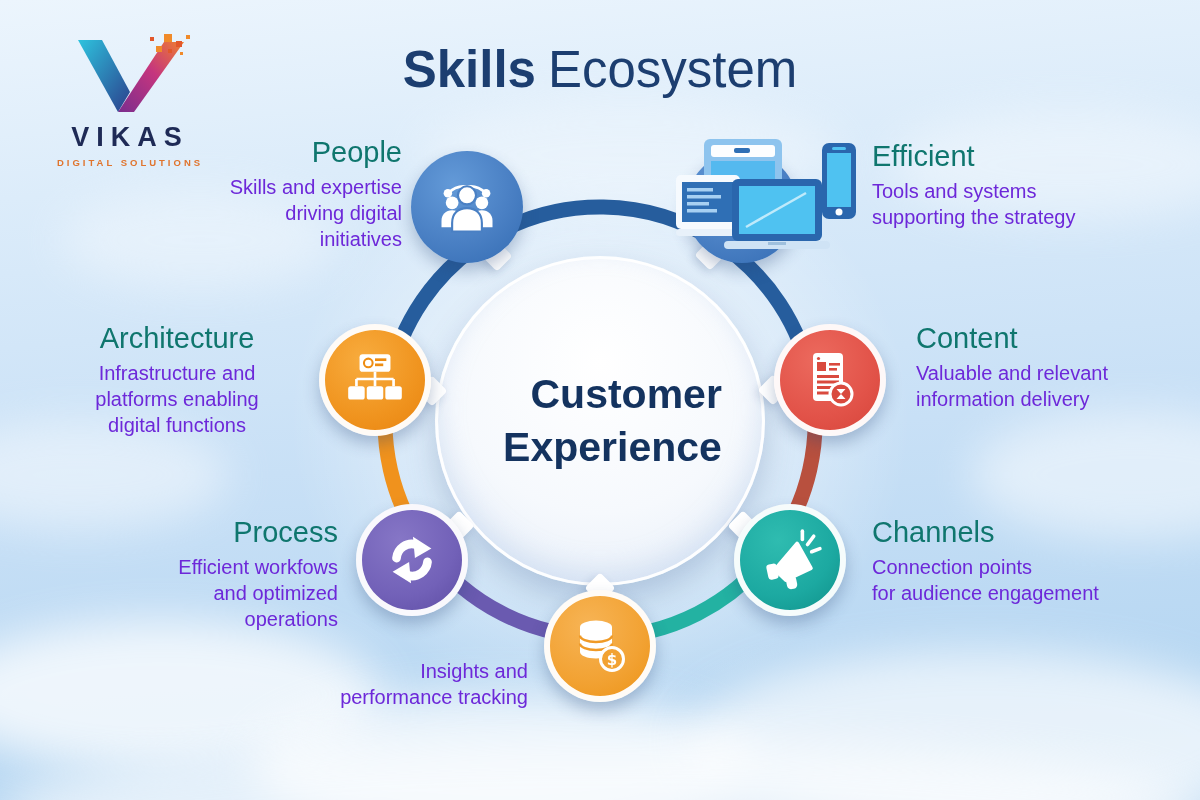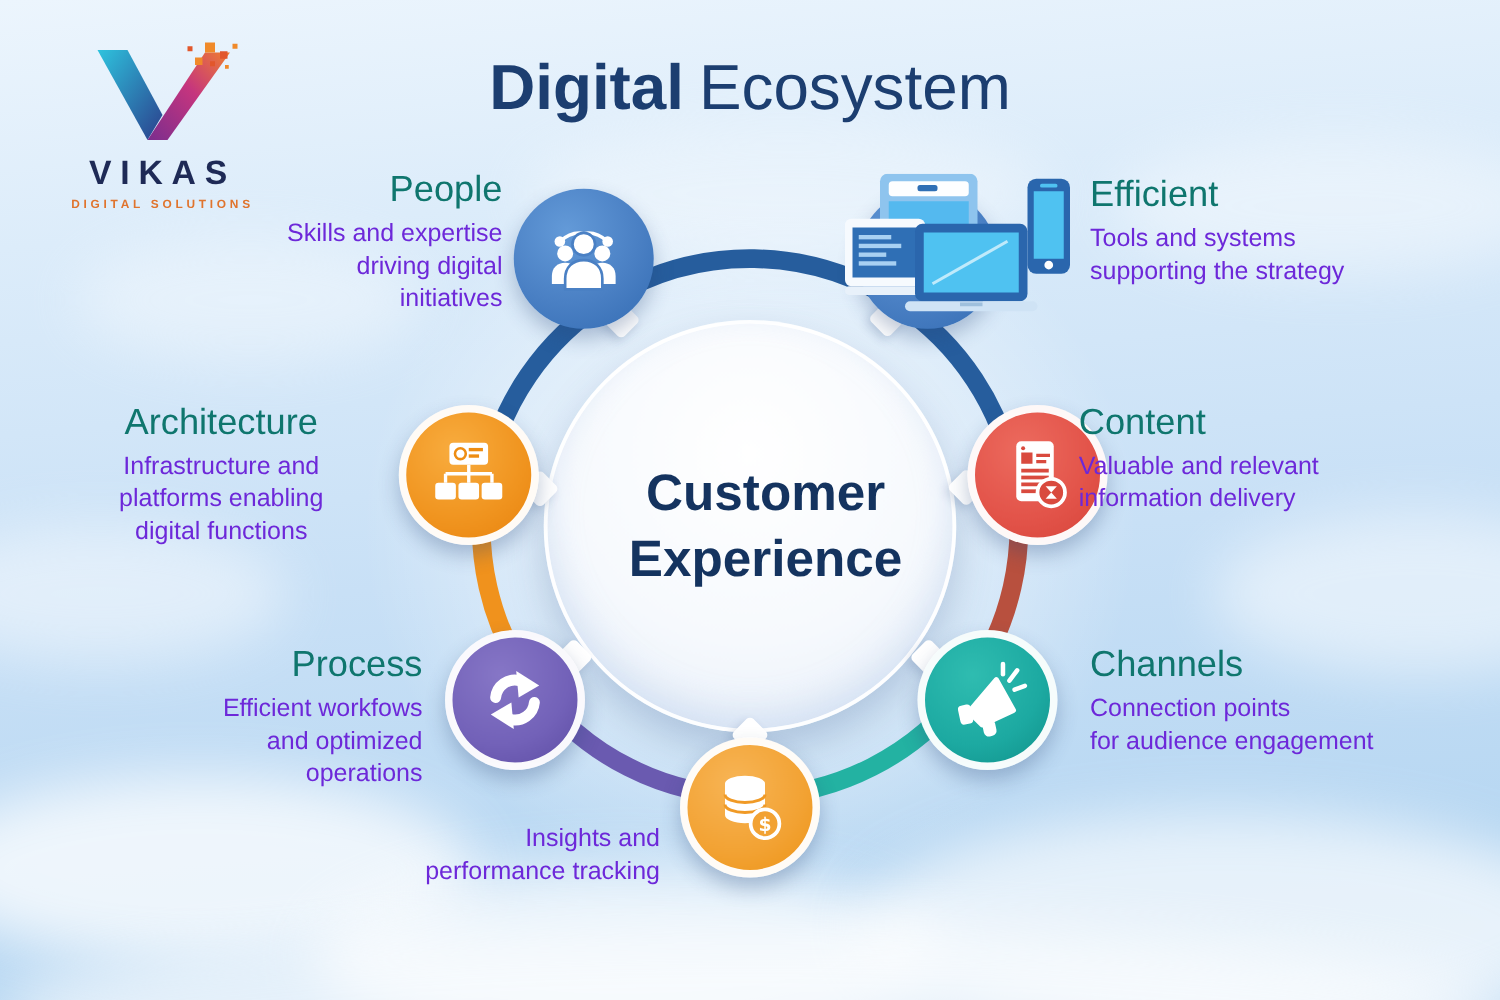--- a/index.html
+++ b/index.html
@@ -25,21 +25,21 @@
 
   
   .ring{position:absolute;left:0;top:0;z-index:1;}
 
   
   .center-circle{position:absolute;left:435px;top:256px;width:330px;height:330px;border-radius:50%;
     background:radial-gradient(circle at 50% 32%,#ffffff 0%,#f6f9fd 55%,#e3ecf8 100%);
     border:3px solid rgba(255,255,255,.9);box-sizing:border-box;
     box-shadow:0 14px 30px rgba(70,100,150,.28), inset 0 -12px 26px rgba(170,195,230,.35);
     display:flex;align-items:center;justify-content:center;z-index:2;}
-  .center-label{font-size:41px;font-weight:bold;color:#14335f;text-align:center;
+  .center-label{font-size:41px;font-weight:bold;color:#14335f;text-align:right;
     line-height:1.3;white-space:pre-line;margin-left:25px;}
 
   
   .node{position:absolute;width:112px;height:112px;border-radius:50%;box-sizing:border-box;
     display:flex;align-items:center;justify-content:center;z-index:3;
     box-shadow:0 8px 16px rgba(40,70,120,.30);}
   .rim{border:6px solid rgba(255,255,255,.96);}
   .node--people{left:411px;top:151px;
     background:radial-gradient(circle at 38% 30%,#639ad8 0%,#4a80c4 55%,#336bb2 100%);}
   .node--technology{left:686px;top:151px;
@@ -69,21 +69,21 @@
 
   
   .label{position:absolute;z-index:3;}
   .label-title{font-size:29px;font-weight:normal;color:#0f766e;margin-bottom:5px;}
   .label-desc{font-size:20px;color:#6d28d9;line-height:1.3;white-space:pre-line;}
   .label--right{text-align:right;}
   .label--left{text-align:left;}
   .label--people{right:798px;top:136px;width:220px;}
   .label--technology{left:872px;top:140px;width:260px;}
   .label--architecture{right:898px;top:322px;width:250px;text-align:center;}
-  .label--content{left:863px;top:322px;width:250px;}
+  .label--content{left:916px;top:322px;width:250px;}
   .label--process{right:862px;top:516px;width:240px;}
   .label--channels{left:872px;top:516px;width:290px;}
   .label--data{right:672px;top:658px;width:270px;}
 </style>
 </head>
 <body>
 
 <div class="glow"></div>
 <div class="cloud" style="left:-60px;top:620px;width:440px;height:150px;opacity:.75"></div>
 <div class="cloud" style="left:250px;top:690px;width:500px;height:150px;opacity:.7"></div>
@@ -116,21 +116,21 @@
     <rect x="104" y="17" width="4" height="4" fill="#e2572b"></rect>
     <rect x="122" y="3" width="4" height="4" fill="#f08a2a"></rect>
     <rect x="86" y="5" width="4" height="4" fill="#e2572b"></rect>
     <rect x="116" y="20" width="3" height="3" fill="#f08a2a"></rect>
   </svg>
   <div class="logo-brand">VIKAS</div>
   <div class="logo-tagline">DIGITAL SOLUTIONS</div>
 </div>
 
 <div class="title">
-  <span class="bold">Digital</span><span class="light">Ecosystem</span>
+  <span class="bold">Skills</span><span class="light">Ecosystem</span>
 </div>
 
 <svg class="ring" width="1200" height="800" viewBox="0 0 1200 800">
   <g fill="none" stroke-width="15" stroke-linecap="round">
     <path d="M 487.1 239.0 A 215 215 0 0 1 718.7 242.7" stroke="#265d9d"></path>
     <path d="M 718.7 242.7 A 215 215 0 0 1 811.6 383.5" stroke="#265d9d"></path>
     <path d="M 811.6 383.5 A 215 215 0 0 1 774.0 548.4" stroke="#b8503e"></path>
     <path d="M 774.0 548.4 A 215 215 0 0 1 600 637" stroke="#23b2a2"></path>
     <path d="M 600 637 A 215 215 0 0 1 426.7 549.2" stroke="#6a5ab0"></path>
     <path d="M 426.7 549.2 A 215 215 0 0 1 388.7 382.4" stroke="#f0921d"></path>

